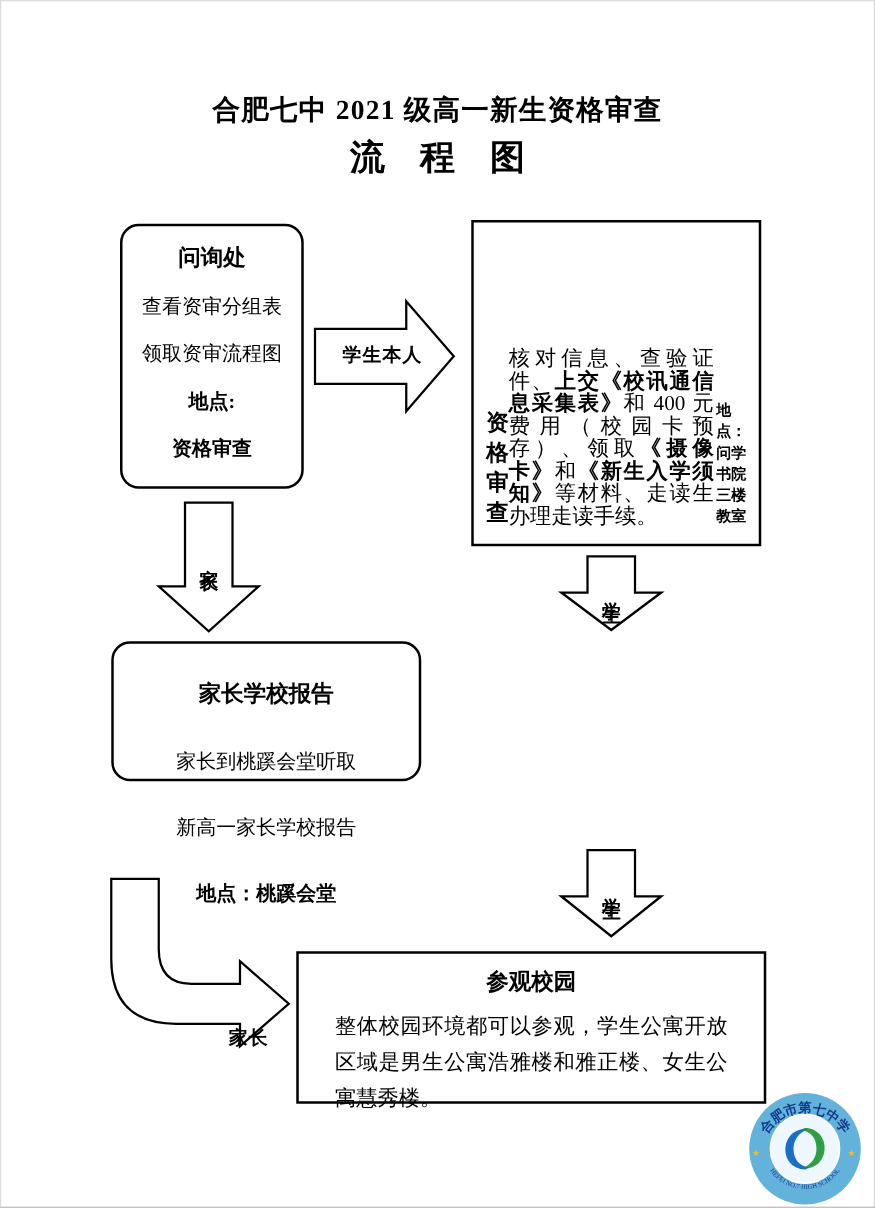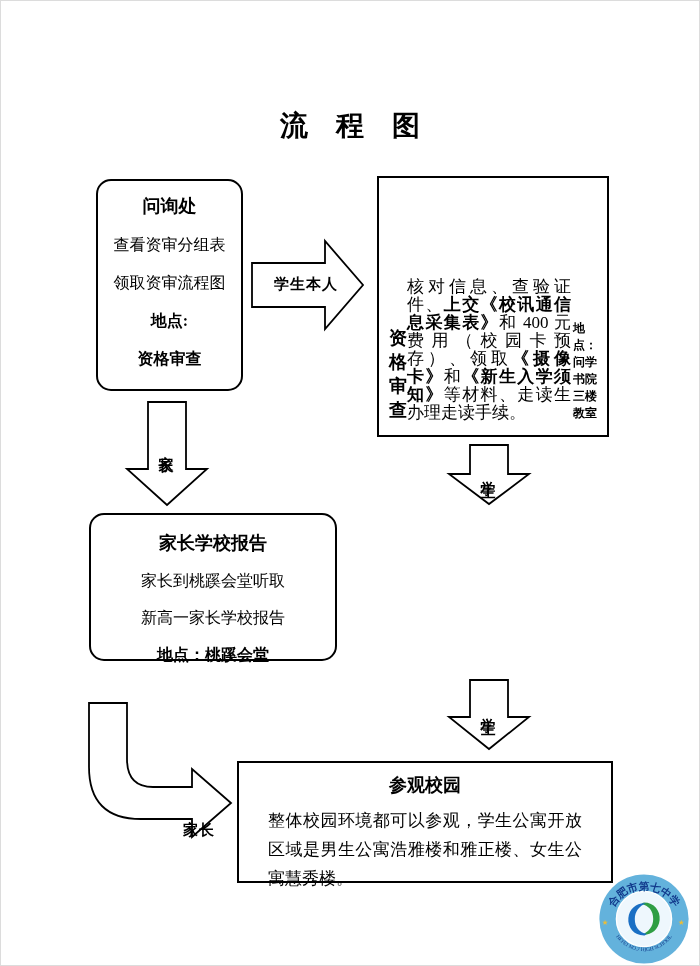--- a/index.html
+++ b/index.html
@@ -12,38 +12,39 @@
   .abs{position:absolute;}
   .title1{top:72px;left:0;width:100%;text-align:center;font-size:22px;font-weight:bold;letter-spacing:1px;}
   .title2{top:106px;left:0;width:100%;text-align:center;font-size:28px;font-weight:bold;}
   .box{position:absolute;border:2px solid #000;background:#fff;box-sizing:border-box;}
   .box-title{font-weight:bold;font-size:18px;text-align:center;}
   .col{display:flex;flex-direction:column;align-items:center;border-radius:15px;}
   .box-inquiry{left:95px;top:178px;width:147px;height:212px;padding-top:13px;gap:17px;font-size:16px;}
   .box-review{left:376px;top:175px;width:232px;height:261px;padding:9px 10px 13px 10px;display:flex;flex-direction:row;align-items:flex-end;}
   .box-review .para{margin-top:21px;text-align:justify;font-size:17px;line-height:18px;}
   .box-review .loc{margin-top:auto;font-weight:bold;font-size:12px;text-align:left;padding-left:2px;}
-  .box-parent{left:88px;top:512px;width:248px;height:148px;padding-top:16px;gap:16px;font-size:16px;}
+  .box-parent{left:88px;top:512px;width:248px;height:112px;padding-top:28px;gap:32px;font-size:16px;}
   .box-camera{left:376px;top:512px;width:264px;height:158px;padding-top:12px;gap:16px;font-size:16px;}
   .box-tour{left:236px;top:760px;width:376px;height:122px;padding:10px 29px;box-sizing:border-box;}
   .box-tour .para{margin-top:9px;text-align:justify;font-size:17px;line-height:29px;}
   .bold{font-weight:bold;}
   .arrow-svg{position:absolute;overflow:visible;}
   .arrow-svg polygon,.arrow-svg path{fill:#ffffff;stroke:#000;stroke-width:1.8;stroke-linejoin:miter;}
   .h-label{position:absolute;font-weight:bold;font-size:15px;text-align:right;z-index:3;letter-spacing:1px;}
   .v-label{position:absolute;font-weight:bold;font-size:15px;z-index:3;
     writing-mode:vertical-rl;text-orientation:upright;letter-spacing:3px;text-align:center;}
   .logo-svg{position:absolute;left:597px;top:872px;width:92px;height:92px;}
   .logo-svg text{font-family:"Liberation Serif", serif;}
 </style>
 </head>
 <body>
 
 <div class="page">
 
+  <div class="abs title1">合肥七中 2021 级高一新生资格审查</div>
   <div class="abs title2">流　程　图</div>
 
   <div class="box col box-inquiry">
     <div class="box-title">问询处</div>
     <div>查看资审分组表</div>
     <div>领取资审流程图</div>
     <div class="bold">地点:</div>
     <div class="bold">资格审查</div>
   </div>
 

